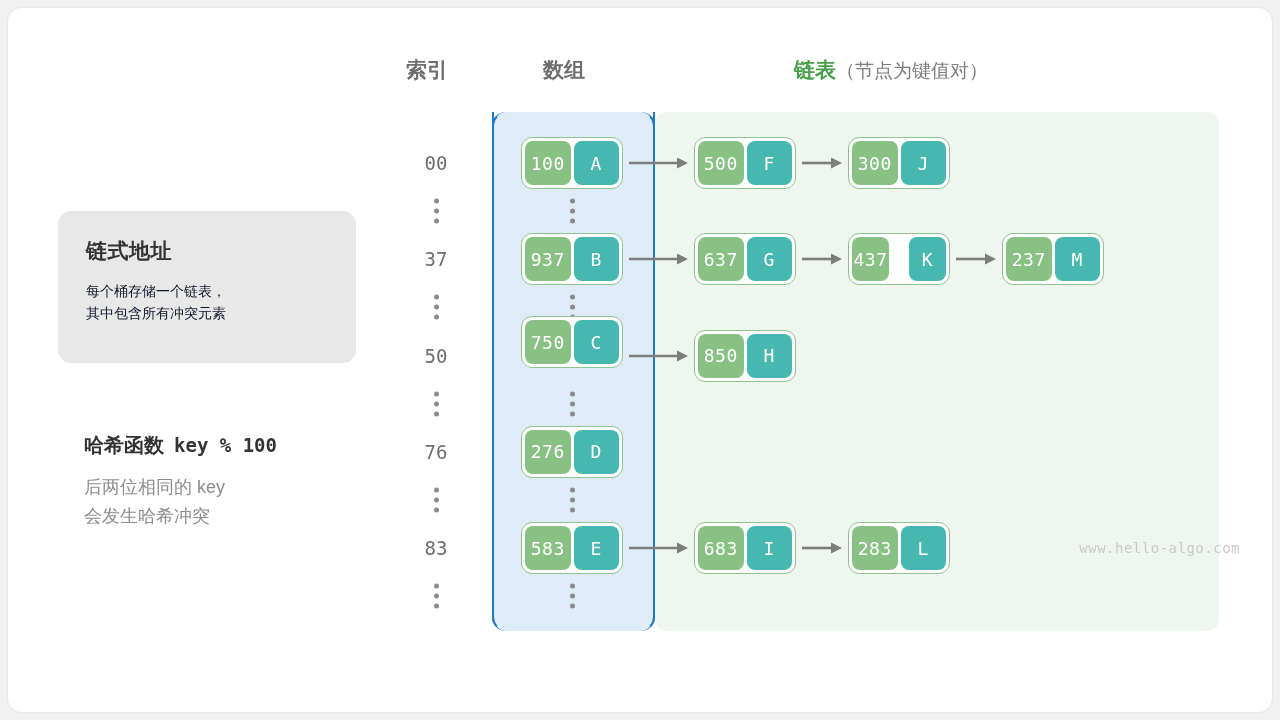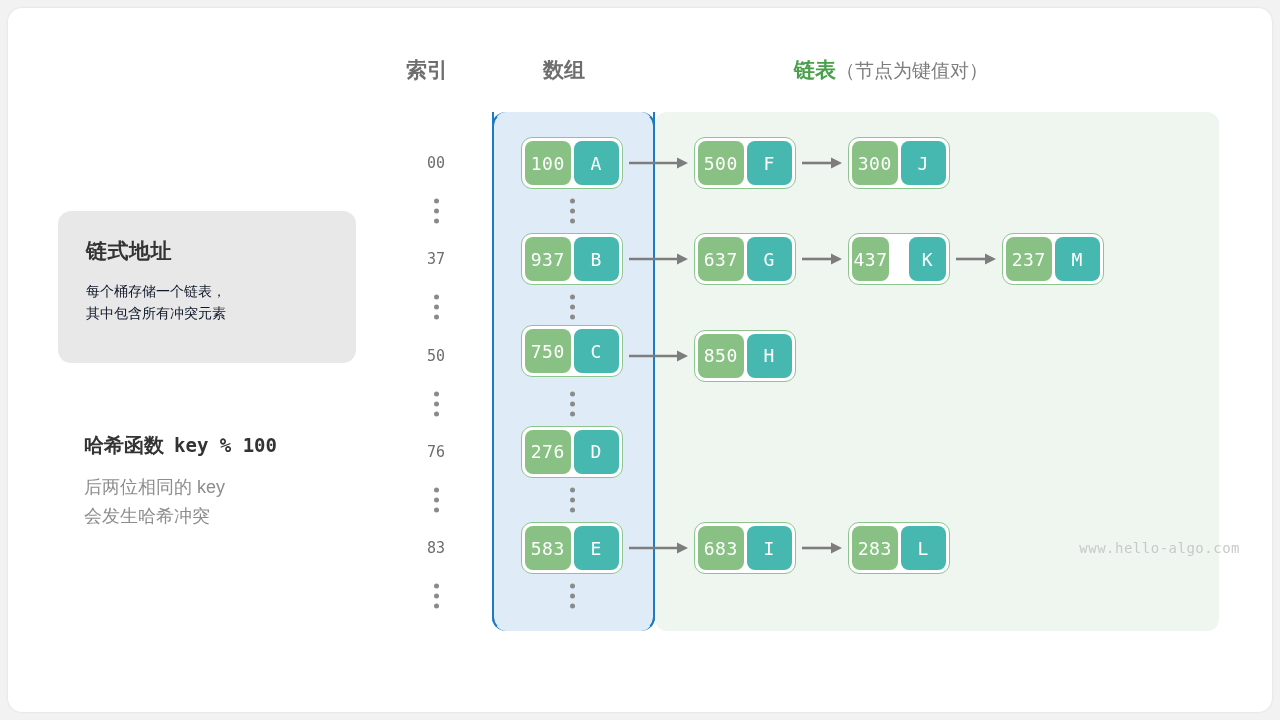--- a/index.html
+++ b/index.html
@@ -171,21 +171,21 @@
     background: #eff6ef;
     border-radius: 12px;
   }
 
   
   .index-label {
     position: absolute;
     width: 60px;
     text-align: center;
     font-family: "DejaVu Sans Mono", monospace;
-    font-size: 15px;
+    font-size: 19px;
     color: #6e6e6e;
     transform: translateY(-50%);
   }
 
   
   .vdots {
     position: absolute;
     width: 14px;
     transform: translate(-50%, -50%);
     display: flex;
@@ -350,21 +350,21 @@
         <span></span>
         <span></span>
         <span></span>
       </div>
       <div class="vdots" style="left: 572px; top: 307.3px;">
         <span></span>
         <span></span>
         <span></span>
       </div>
       <div class="index-label" style="left: 406px; top: 355.6px;">50</div>
-      <div class="node" style="left: 521px; top: 351px;">
+      <div class="node" style="left: 521px; top: 342px;">
         <div class="cell key">750</div>
         <div class="cell value">C</div>
       </div>
       <div class="arrow" style="left: 629px; top: 355.6px; width: 59px;">
         <svg width="59" height="12" viewBox="0 0 59 12">
           <line x1="0" y1="6" x2="50" y2="6" stroke="#7d7d7d" stroke-width="2.6"></line>
           <polygon points="48,0.6 59,6 48,11.4" fill="#7d7d7d"></polygon>
         </svg>
       </div>
       <div class="node" style="left: 694px; top: 355.6px;">

